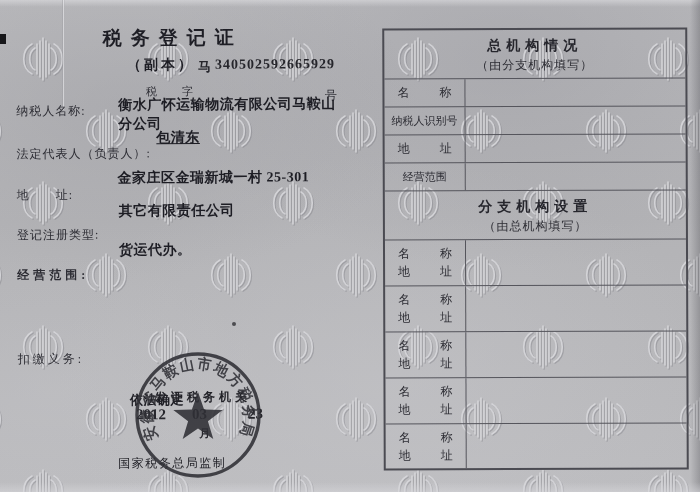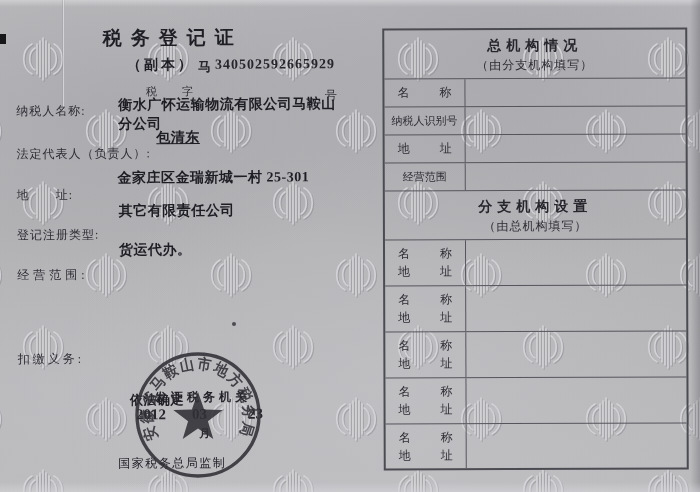--- a/index.html
+++ b/index.html
@@ -43,21 +43,21 @@
   .tp-label{left:17px;top:102px;}
   .tp-v1{left:119px;top:96px;}
   .tp-v2{left:119px;top:115px;}
   .rep-v{left:157px;top:129px;text-decoration:underline;}
   .rep-label{left:17px;top:145px;}
   .addr-v{left:118px;top:169px;}
   .addr-label{left:17px;top:186px;}
   .regtype-v{left:119px;top:202px;}
   .regtype-label{left:17px;top:226px;}
   .scope-v{left:119px;top:241px;}
-  .scope-label{left:17px;top:266px;letter-spacing:4px;}
+  .scope-label{left:17px;top:266px;letter-spacing:4px;font-weight:bold;}
   .approve-label{left:17px;top:311px;}
   .withhold-label{left:17px;top:350px;letter-spacing:3px;}
   .withhold-v{left:129px;top:349px;font-size:13px;margin-top:42px;}
 
   .issuer-label{left:154px;top:389px;font-size:12px;letter-spacing:4px;color:#222228;font-weight:700;}
   .d-year{left:135px;top:406px;font-size:15px;font-weight:700;}
   .d-month{left:191px;top:406px;font-size:15px;font-weight:700;}
   .d-monthchar{left:198px;top:426px;font-size:11px;font-weight:700;}
   .d-day{left:236px;top:406px;font-size:15px;font-weight:700;padding-left:11px;}
   .footer{left:117px;top:455px;font-size:12px;letter-spacing:1.5px;color:#222228;}

